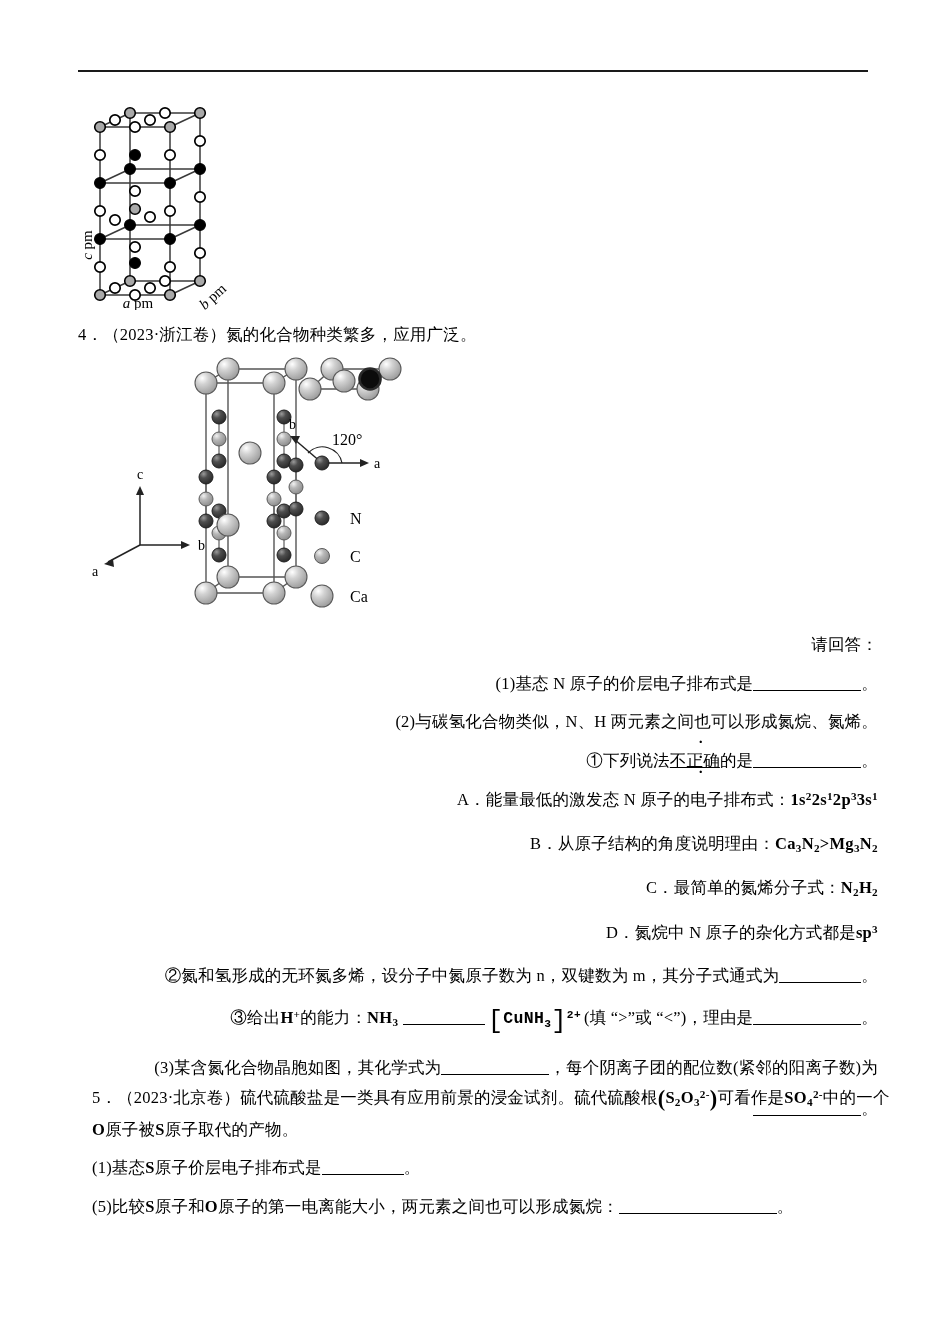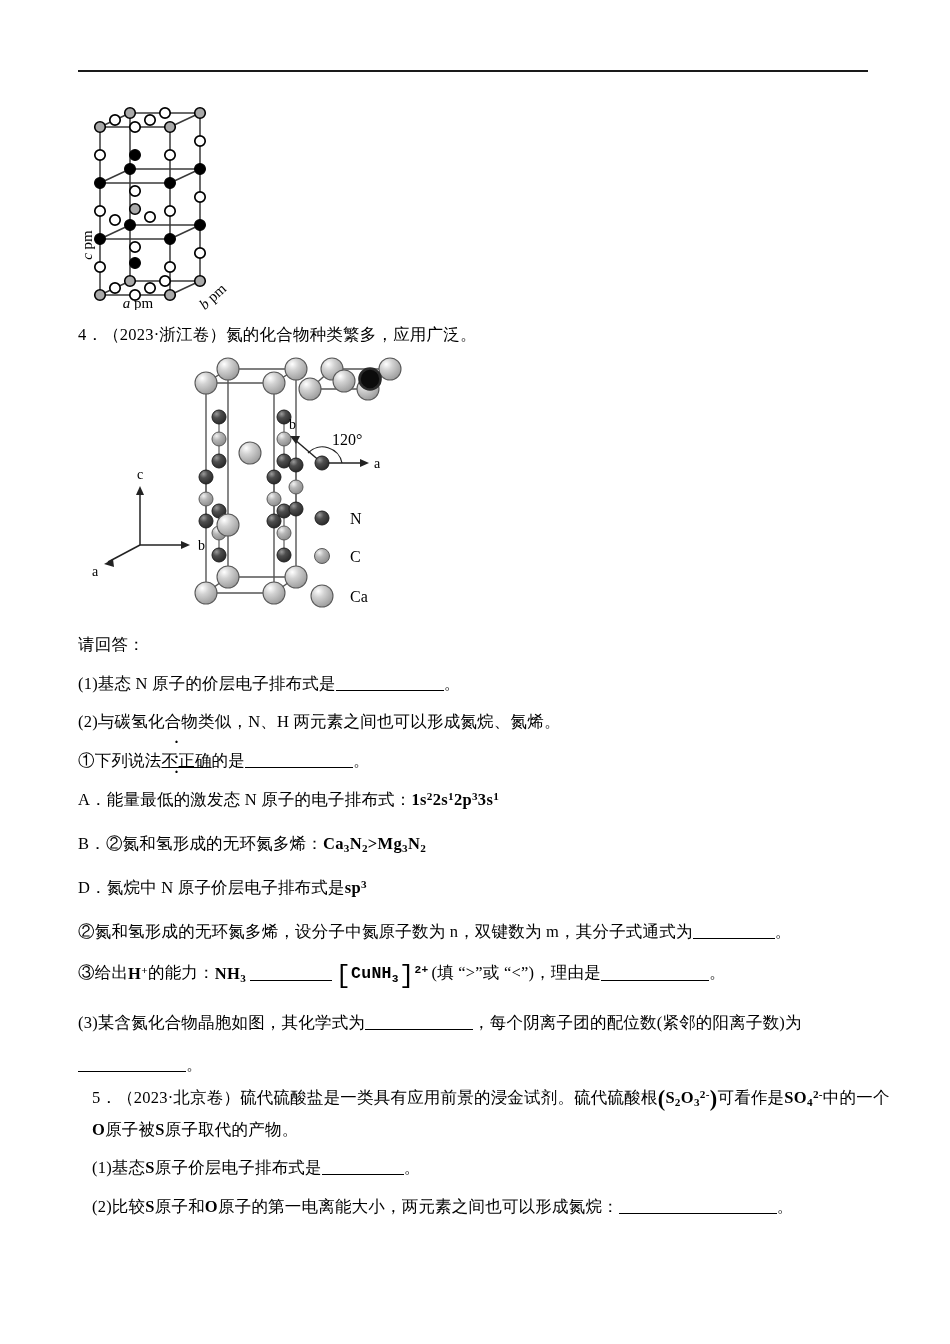--- a/index.html
+++ b/index.html
@@ -63,21 +63,21 @@
   
   #fig1 { position: absolute; left: 78px; top: 95px; width: 240px; height: 215px; }
   #fig1 svg { display:block; }
 
   
   #fig2 { position: absolute; left: 78px; top: 355px; width: 420px; height: 270px; }
   #fig2 svg { display:block; }
 
   
   #q4-head { position: absolute; left: 78px; top: 322px; }
-  #q4-body { position: absolute; left: 78px; top: 632px; width: 800px; }
+  #q4-body { position: absolute; left: 78px; top: 632px; width: 800px; text-align: right; }
   #q5-body { position: absolute; left: 92px; top: 1082px; width: 800px; }
 
   .line { margin: 0 0 13px 0; }
   .line.opt { margin: 14px 0 18px 0; }
   .opt-label { display:inline-block; min-width: 26px; }
   .bracket-ion {
     display: inline-block;
     position: relative;
     padding: 0 3px;
     font-family: Liberation Mono, monospace;
@@ -349,26 +349,29 @@
 
     <p class="para line">
       <span>①下列说法</span><span class="emph-dots">不正确</span><span>的是</span><span class="blank-l"></span><span>。</span>
     </p>
 
     <p class="para line opt">
       <span class="opt-label">A．</span><span>能量最低的激发态 N 原子的电子排布式：</span><span class="formula">1s<sup>2</sup>2s<sup>1</sup>2p<sup>3</sup>3s<sup>1</sup></span>
     </p>
 
     <p class="para line opt">
-      <span class="opt-label">B．</span><span>②氮和氢形成的无环氮多烯：</span><span class="formula">Ca<sub>3</sub>N<sub>2</sub>&gt;Mg<sub>3</sub>N<sub>2</sub></span>
-    </p>
-
+      <span class="opt-label">B．</span><span>从原子结构的角度说明理由：</span><span class="formula">Ca<sub>3</sub>N<sub>2</sub>&gt;Mg<sub>3</sub>N<sub>2</sub></span>
+    </p>
 
     <p class="para line opt">
-      <span class="opt-label">D．</span><span>氮烷中 N 原子价层电子排布式是</span><span class="formula">sp<sup>3</sup></span>
+      <span class="opt-label">C．</span><span>最简单的氮烯分子式：</span><span class="formula">N<sub>2</sub>H<sub>2</sub></span>
+    </p>
+
+    <p class="para line opt">
+      <span class="opt-label">D．</span><span>氮烷中 N 原子的杂化方式都是</span><span class="formula">sp<sup>3</sup></span>
     </p>
 
     <p class="para line">
       <span>②氮和氢形成的无环氮多烯，设分子中氮原子数为 n，双键数为 m，其分子式通式为</span><span class="blank-m"></span><span>。</span>
     </p>
 
     <p class="para line">
       <span>③给出</span><span class="formula">H<sup>+</sup></span><span>的能力：</span><span class="formula">NH<sub>3</sub></span>
       <span class="blank-m"></span><span class="bracket-ion formula"><span class="bk">[</span>CuNH<sub>3</sub><span class="bk">]</span><sup>2+</sup></span><span>(填 “&gt;”或 “&lt;”)，理由是</span><span class="blank-l"></span><span>。</span>
     </p>
@@ -384,17 +387,17 @@
   <div id="q5-body">
     <p class="para line">
       <span>5．</span><span>（2023·北京卷）</span><span>硫代硫酸盐是一类具有应用前景的浸金试剂。硫代硫酸根</span><span class="formula"><span class="wide-paren">(</span>S<sub>2</sub>O<sub>3</sub><sup>2-</sup><span class="wide-paren">)</span></span><span>可看作是</span><span class="formula">SO<sub>4</sub><sup>2-</sup></span><span>中的一个</span><span class="formula">O</span><span>原子被</span><span class="formula">S</span><span>原子取代的产物。</span>
     </p>
 
     <p class="para line">
       <span>(1)基态</span><span class="formula">S</span><span>原子价层电子排布式是</span><span class="blank-m"></span><span>。</span>
     </p>
 
     <p class="para line">
-      <span>(2)比较</span><span class="formula">S</span><span>原子和</span><span class="formula">O</span><span>原子的第一电离能大小，两元素之间也可以形成氮烷：</span><span class="blank-xl"></span><span>。</span>
+      <span>(5)比较</span><span class="formula">S</span><span>原子和</span><span class="formula">O</span><span>原子的第一电离能大小，两元素之间也可以形成氮烷：</span><span class="blank-xl"></span><span>。</span>
     </p>
   </div>
 
 </div>
 
 </body></html>

